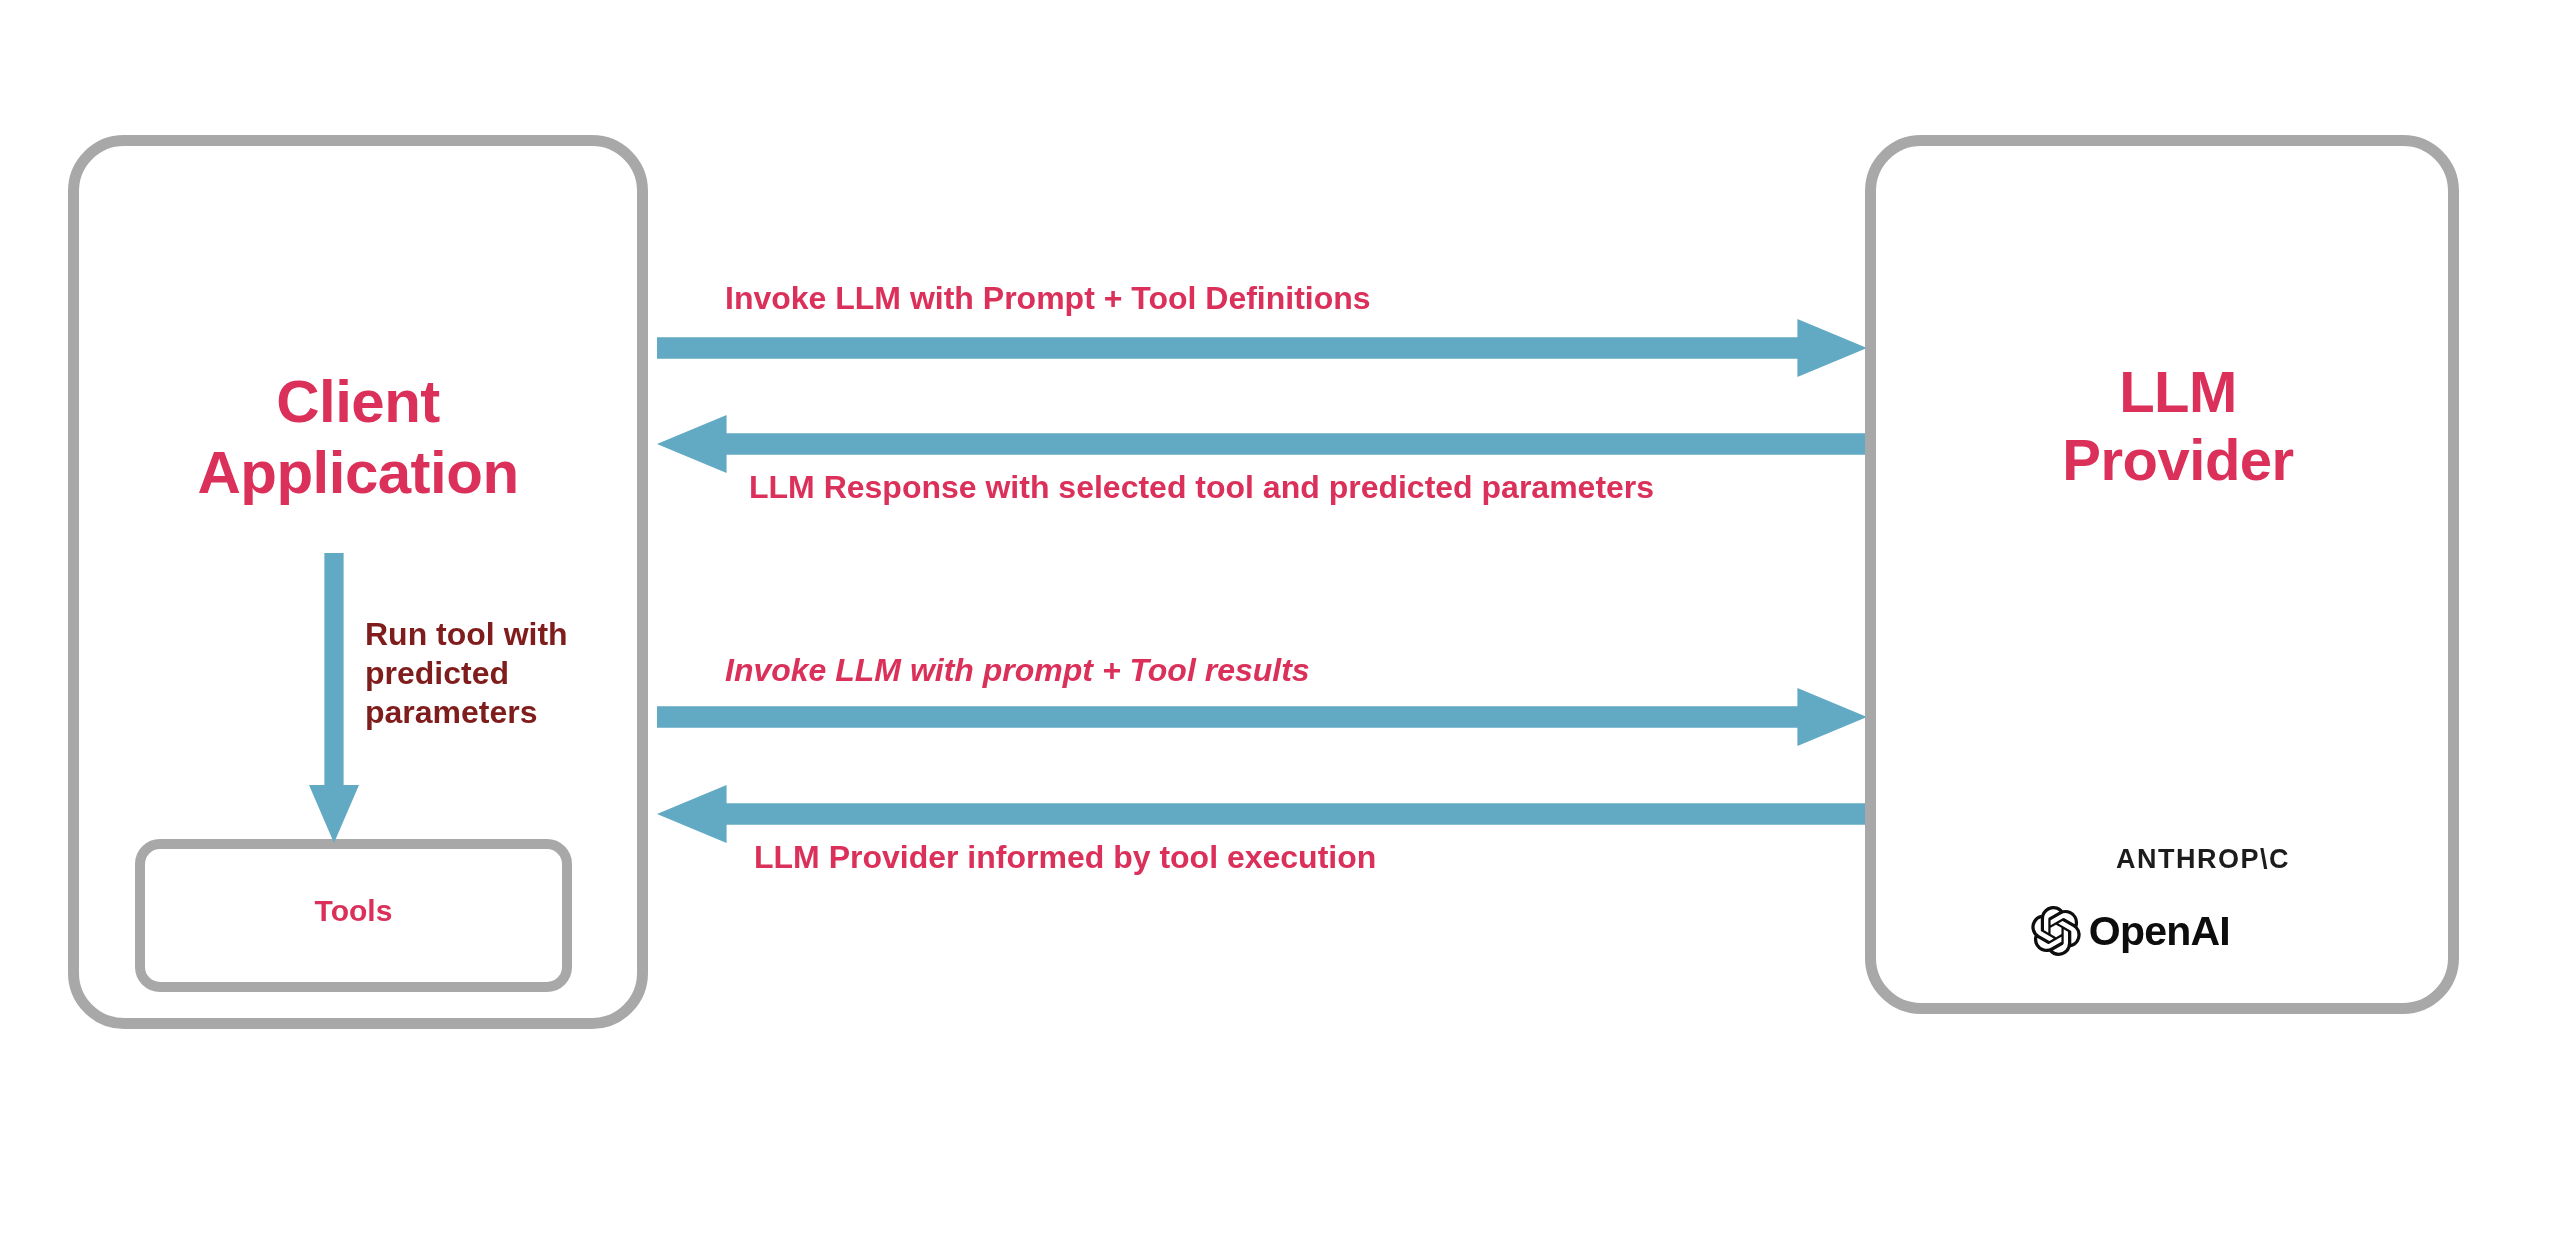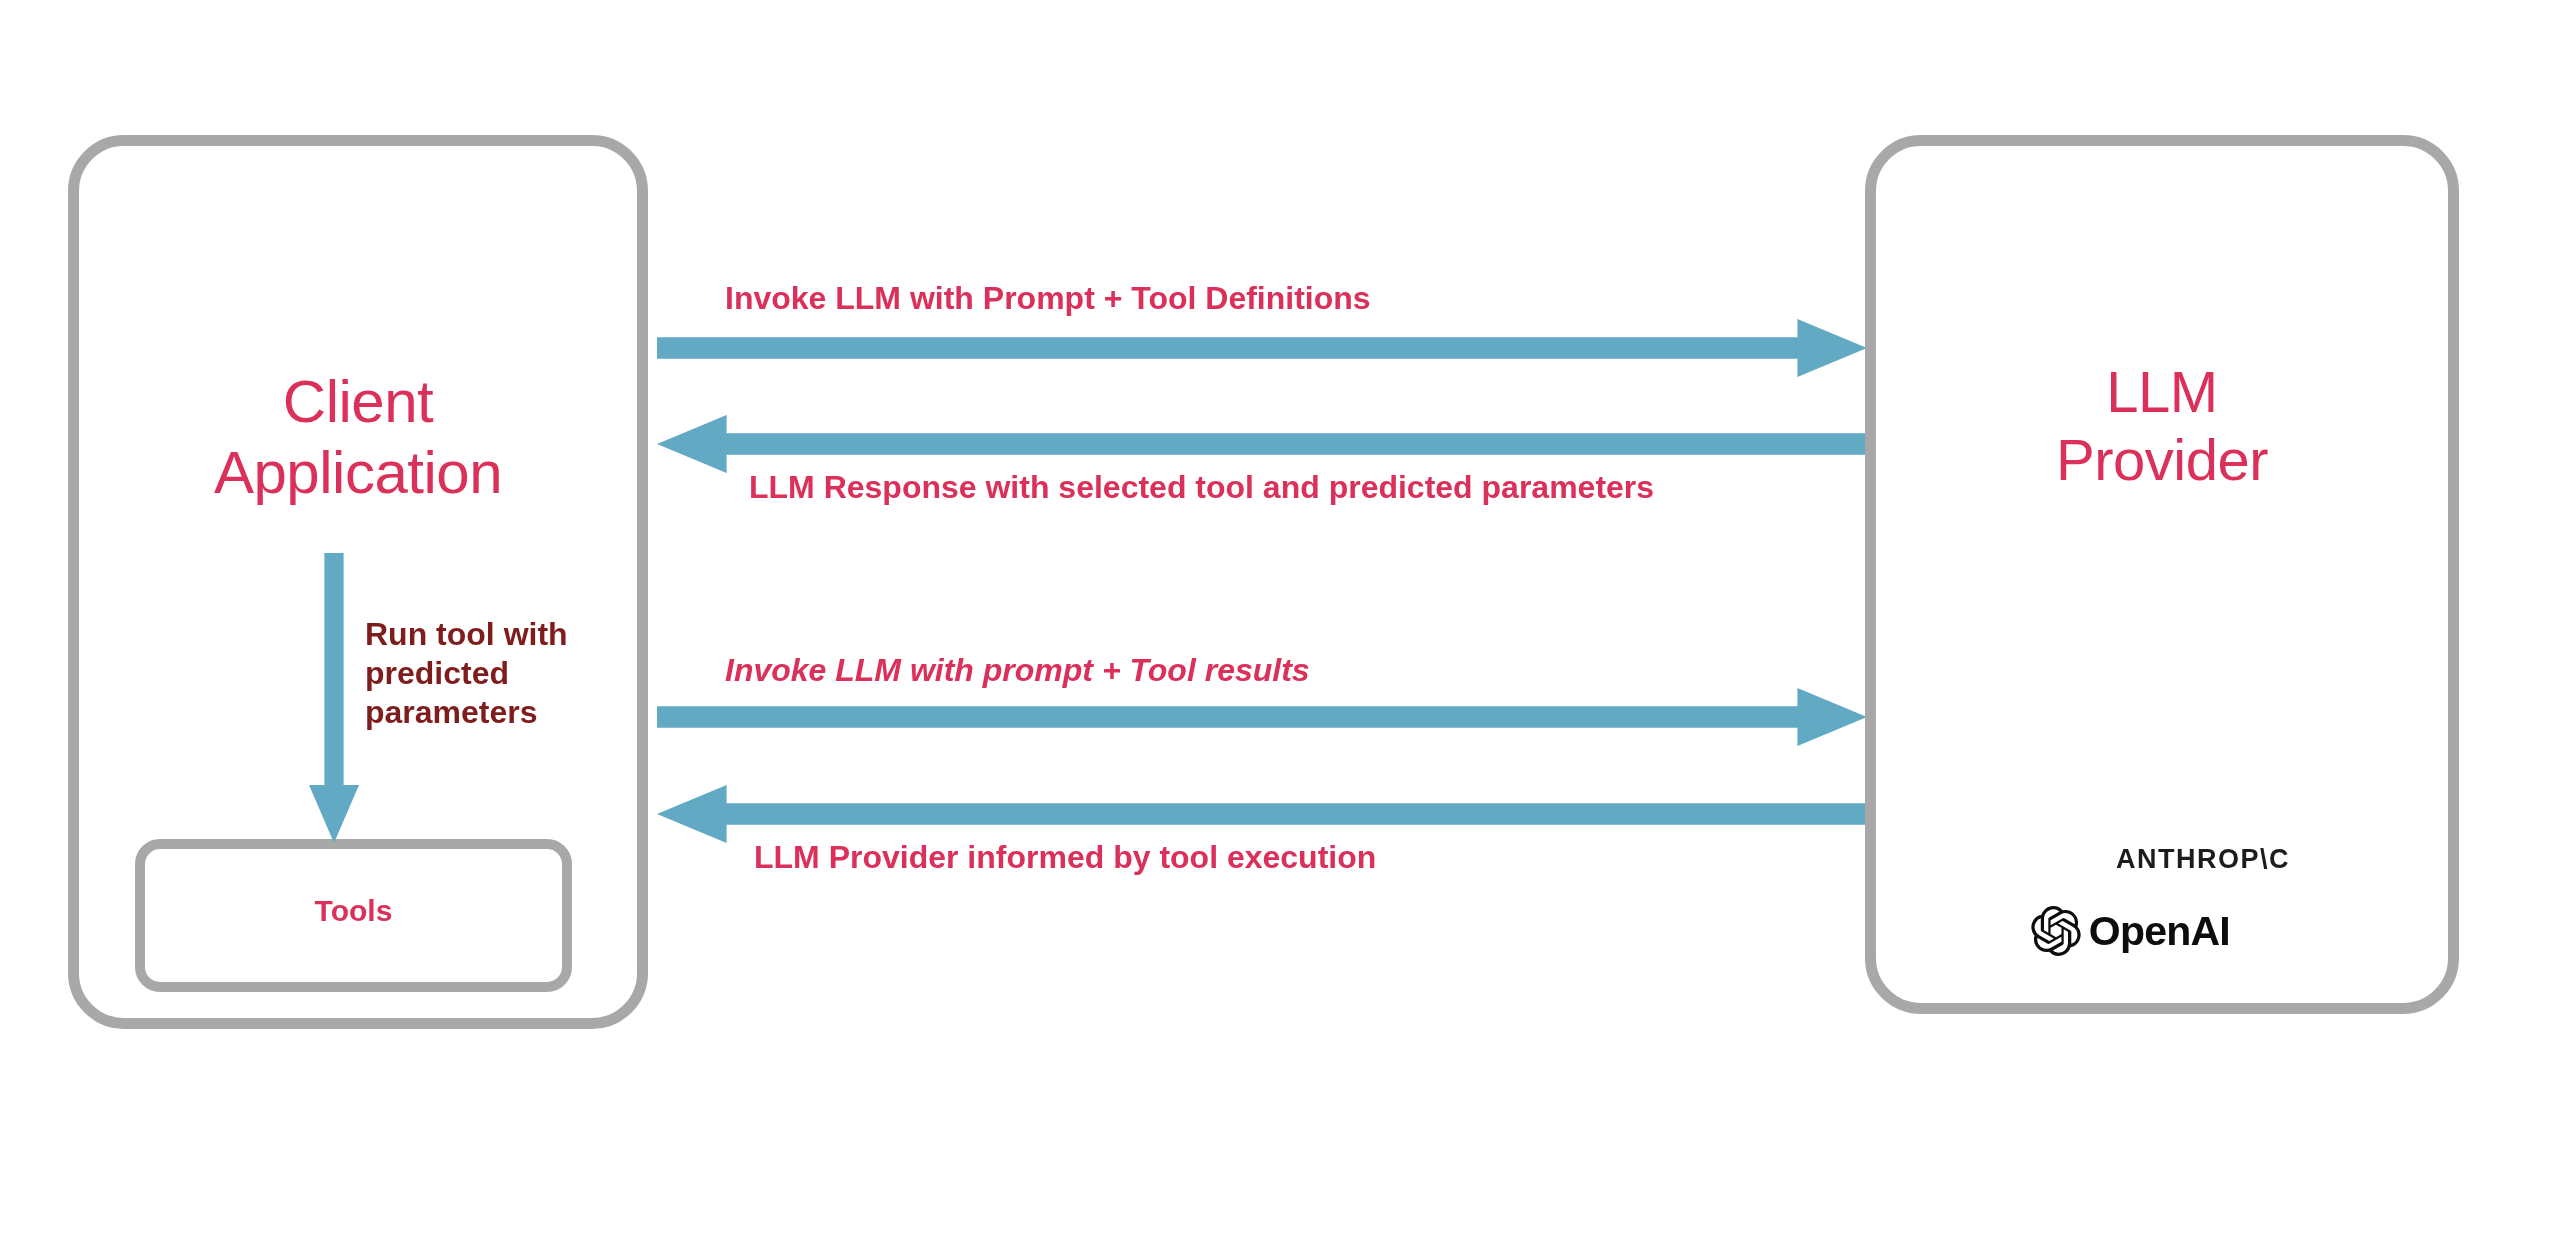--- a/index.html
+++ b/index.html
@@ -40,37 +40,38 @@
     height: 153px;
     border: 10.6px solid #a8a8a8;
     border-radius: 25px;
     background: #ffffff;
   }
 
   
   .node-title {
     position: absolute;
     color: #DA3059;
-    font-weight: 400;
+    font-weight: 700;
     text-align: center;
     line-height: 1.18;
     letter-spacing: -0.5px;
     white-space: pre-line;
   }
   #client-title {
     left: 68px;
     top: 367px;
     width: 580px;
     font-size: 60px;
   }
   #provider-title {
     left: 1865px;
     top: 358px;
     width: 594px;
     font-size: 58px;
+    padding-left: 16px;
   }
   .tools-label {
     position: absolute;
     left: 135px;
     top: 894px;
     width: 437px;
     text-align: center;
     color: #DA3059;
     font-weight: 700;
     font-size: 30px;

